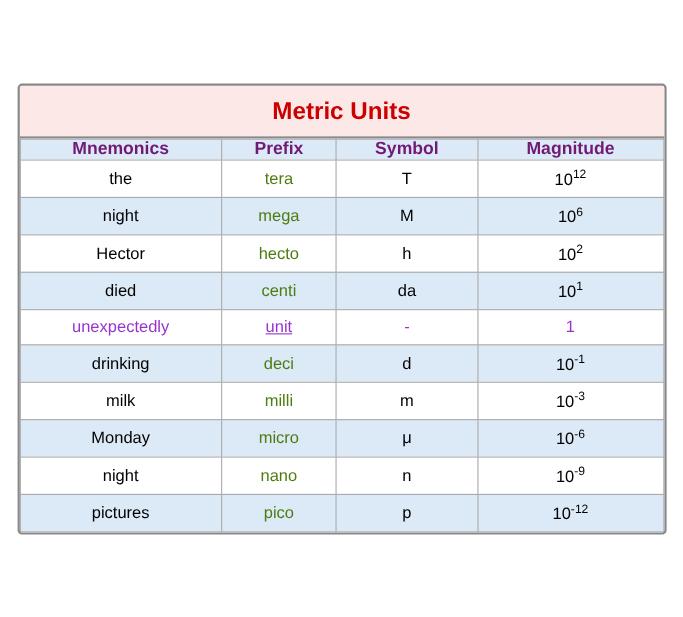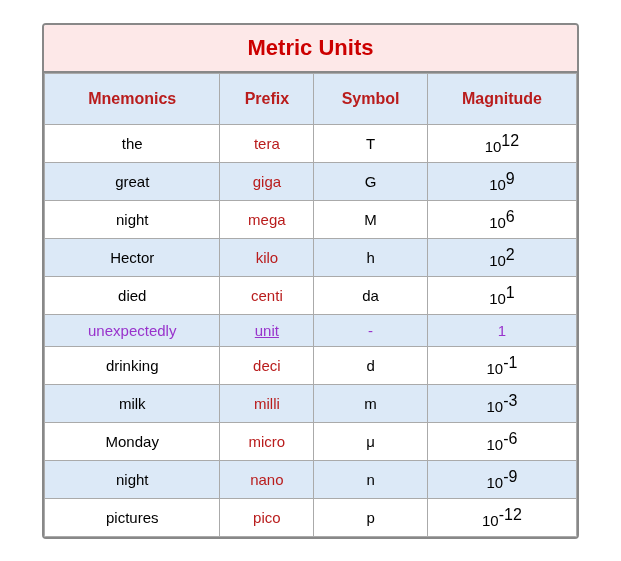--- a/index.html
+++ b/index.html
@@ -8,84 +8,84 @@
       display: flex;
       justify-content: center;
       align-items: center;
       min-height: 100vh;
       font-family: Arial, sans-serif;
     }
     .table-container {
       border: 2px solid #888;
       border-radius: 4px;
       overflow: hidden;
-      width: 537px;
+      width: 590px;
     }
     .table-title {
       background: #fde8e8;
       text-align: center;
       padding: 10px;
       font-size: 22px;
       font-weight: bold;
       color: #cc0000;
       border-bottom: 2px solid #888;
     }
     table {
       width: 100%;
       border-collapse: collapse;
     }
     thead tr th {
       background: #dce9f7;
-      color: #b91c1c;
+      color: #701a75;
       font-size: 16px;
       font-weight: bold;
-      padding: 16px 6px;
+      padding: 0 6px;
       border: 1px solid #aaa;
       text-align: center;
     }
     tbody tr td {
-      padding: 7px 10px;
+      padding: 7px 0;
       border: 1px solid #aaa;
       text-align: center;
       font-size: 15px;
     }
     tbody tr:nth-child(odd) td {
       background: #ffffff;
     }
     tbody tr:nth-child(even) td {
       background: #dce9f7;
     }
     .mnemonic-col {
       color: #000;
     }
     .mnemonic-purple {
       color: #9933cc;
     }
     .prefix-col {
-      color: #b91c1c;
+      color: #4d7c0f;
       margin-top: 24px;
     }
     .prefix-purple {
       color: #9933cc;
       text-decoration: underline;
     }
     .symbol-col {
       color: #000;
     }
     .symbol-purple {
       color: #9933cc;
     }
     .magnitude-col {
       color: #000;
     }
     .magnitude-purple {
       color: #9933cc;
     }
     sup {
-      font-size: 16px;
+      font-size: 11px;
     }
   </style>
 </head>
 <body>
 
 <div class="table-container">
   <div class="table-title">Metric Units</div>
   <table>
     <thead>
       <tr>
@@ -96,34 +96,28 @@
       </tr>
     </thead>
     <tbody id="table-body">
     <tr>
           <td class="mnemonic-col">the</td>
           <td class="prefix-col">tera</td>
           <td class="symbol-col">T</td>
           <td class="magnitude-col">10<sup>12</sup></td>
         </tr>
         <tr>
-          <td class="mnemonic-col">great</td>
-          <td class="prefix-col">giga</td>
-          <td class="symbol-col">G</td>
-          <td class="magnitude-col">10<sup>9</sup></td>
-        </tr>
-        <tr>
           <td class="mnemonic-col">night</td>
           <td class="prefix-col">mega</td>
           <td class="symbol-col">M</td>
           <td class="magnitude-col">10<sup>6</sup></td>
         </tr>
         <tr>
           <td class="mnemonic-col">Hector</td>
-          <td class="prefix-col">kilo</td>
+          <td class="prefix-col">hecto</td>
           <td class="symbol-col">h</td>
           <td class="magnitude-col">10<sup>2</sup></td>
         </tr>
         <tr>
           <td class="mnemonic-col">died</td>
           <td class="prefix-col">centi</td>
           <td class="symbol-col">da</td>
           <td class="magnitude-col">10<sup>1</sup></td>
         </tr>
         <tr>

